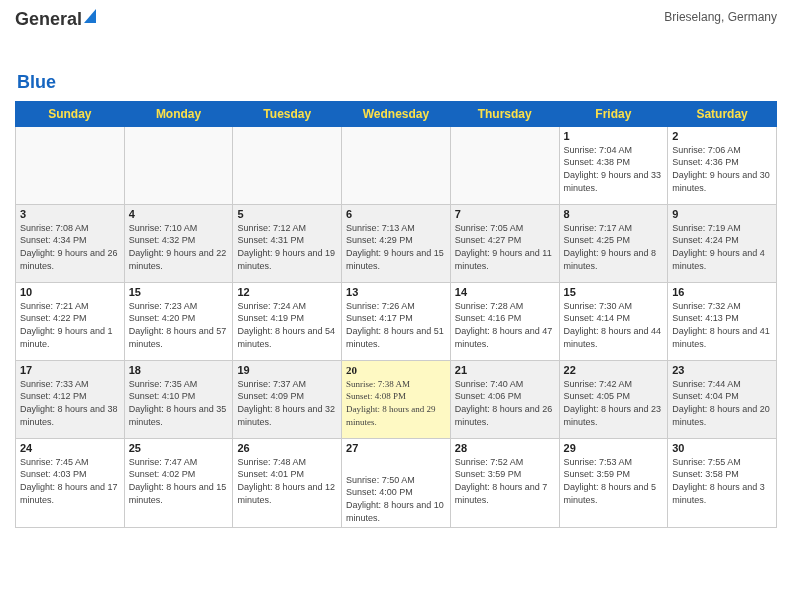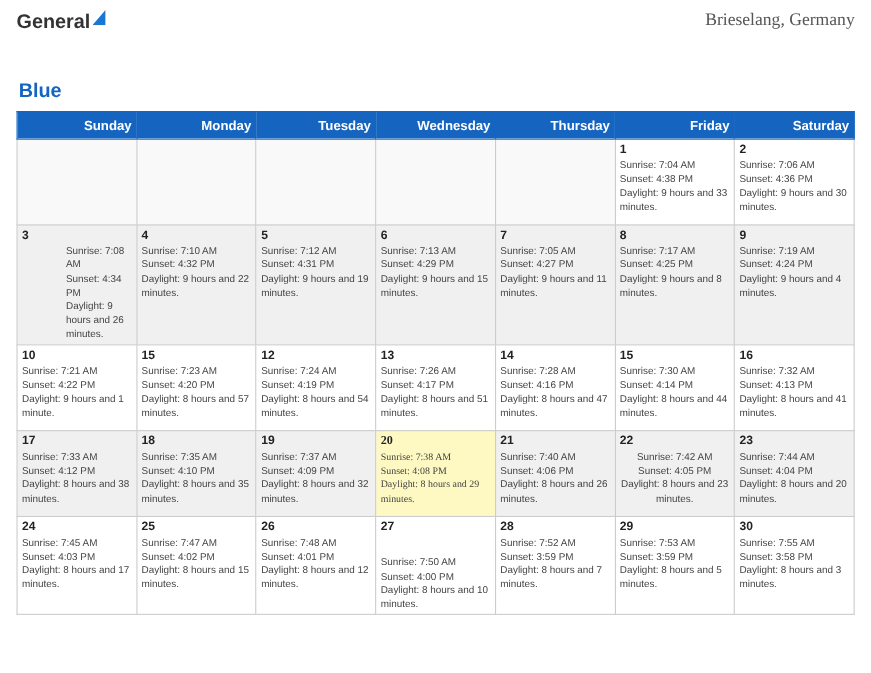--- a/index.html
+++ b/index.html
@@ -28,36 +28,35 @@
     }
     .title-block {
       text-align: right;
     }
     .month-title {
       font-size: 32px;
       font-weight: normal;
       color: #333;
     }
     .location {
-      font-size: 16px;
+      font-size: 12px;
       color: #555;
-      font-family: Liberation Serif, serif;
     }
     .calendar {
       width: 100%;
       border-collapse: collapse;
       table-layout: fixed;
     }
     .calendar th {
       background: #1565c0;
-      color: #ffffff;
+      color: #fde047;
       font-size: 12px;
       font-weight: bold;
       padding: 5px 4px;
-      text-align: right;
+      text-align: center;
       border: 1px solid #1565c0;
     }
     .calendar td {
       border: 1px solid #ccc;
       vertical-align: top;
       padding: 3px 4px;
       font-size: 9.5px;
       color: #333;
       height: 78px;
       background: #fff;
@@ -132,21 +131,21 @@
           <td style="background: rgb(255, 255, 255);">
             <span class="day-num">2</span>
             <div class="day-info" style="white-space: pre-line;">Sunrise: 7:06 AM
 Sunset: 4:36 PM
 Daylight: 9 hours and 30 minutes.</div>
           </td>
         </tr>
         <tr>
           <td style="background: rgb(240, 240, 240);">
             <span class="day-num">3</span>
-            <div class="day-info" style="white-space: pre-line; margin-left: 40px;">Sunrise: 7:08 AM
+            <div class="day-info" style="white-space: pre-line;">Sunrise: 7:08 AM
 Sunset: 4:34 PM
 Daylight: 9 hours and 26 minutes.</div>
           </td>
           <td style="background: rgb(240, 240, 240);">
             <span class="day-num">4</span>
             <div class="day-info" style="white-space: pre-line;">Sunrise: 7:10 AM
 Sunset: 4:32 PM
 Daylight: 9 hours and 22 minutes.</div>
           </td>
           <td style="background: rgb(240, 240, 240);">
@@ -250,21 +249,21 @@
 Daylight: 8 hours and 29 minutes.</div>
           </td>
           <td style="background: rgb(240, 240, 240);">
             <span class="day-num">21</span>
             <div class="day-info" style="white-space: pre-line;">Sunrise: 7:40 AM
 Sunset: 4:06 PM
 Daylight: 8 hours and 26 minutes.</div>
           </td>
           <td style="background: rgb(240, 240, 240);">
             <span class="day-num">22</span>
-            <div class="day-info" style="white-space: pre-line; text-align: center;">Sunrise: 7:42 AM
+            <div class="day-info" style="white-space: pre-line;">Sunrise: 7:42 AM
 Sunset: 4:05 PM
 Daylight: 8 hours and 23 minutes.</div>
           </td>
           <td style="background: rgb(240, 240, 240);">
             <span class="day-num">23</span>
             <div class="day-info" style="white-space: pre-line;">Sunrise: 7:44 AM
 Sunset: 4:04 PM
 Daylight: 8 hours and 20 minutes.</div>
           </td>
         </tr>

